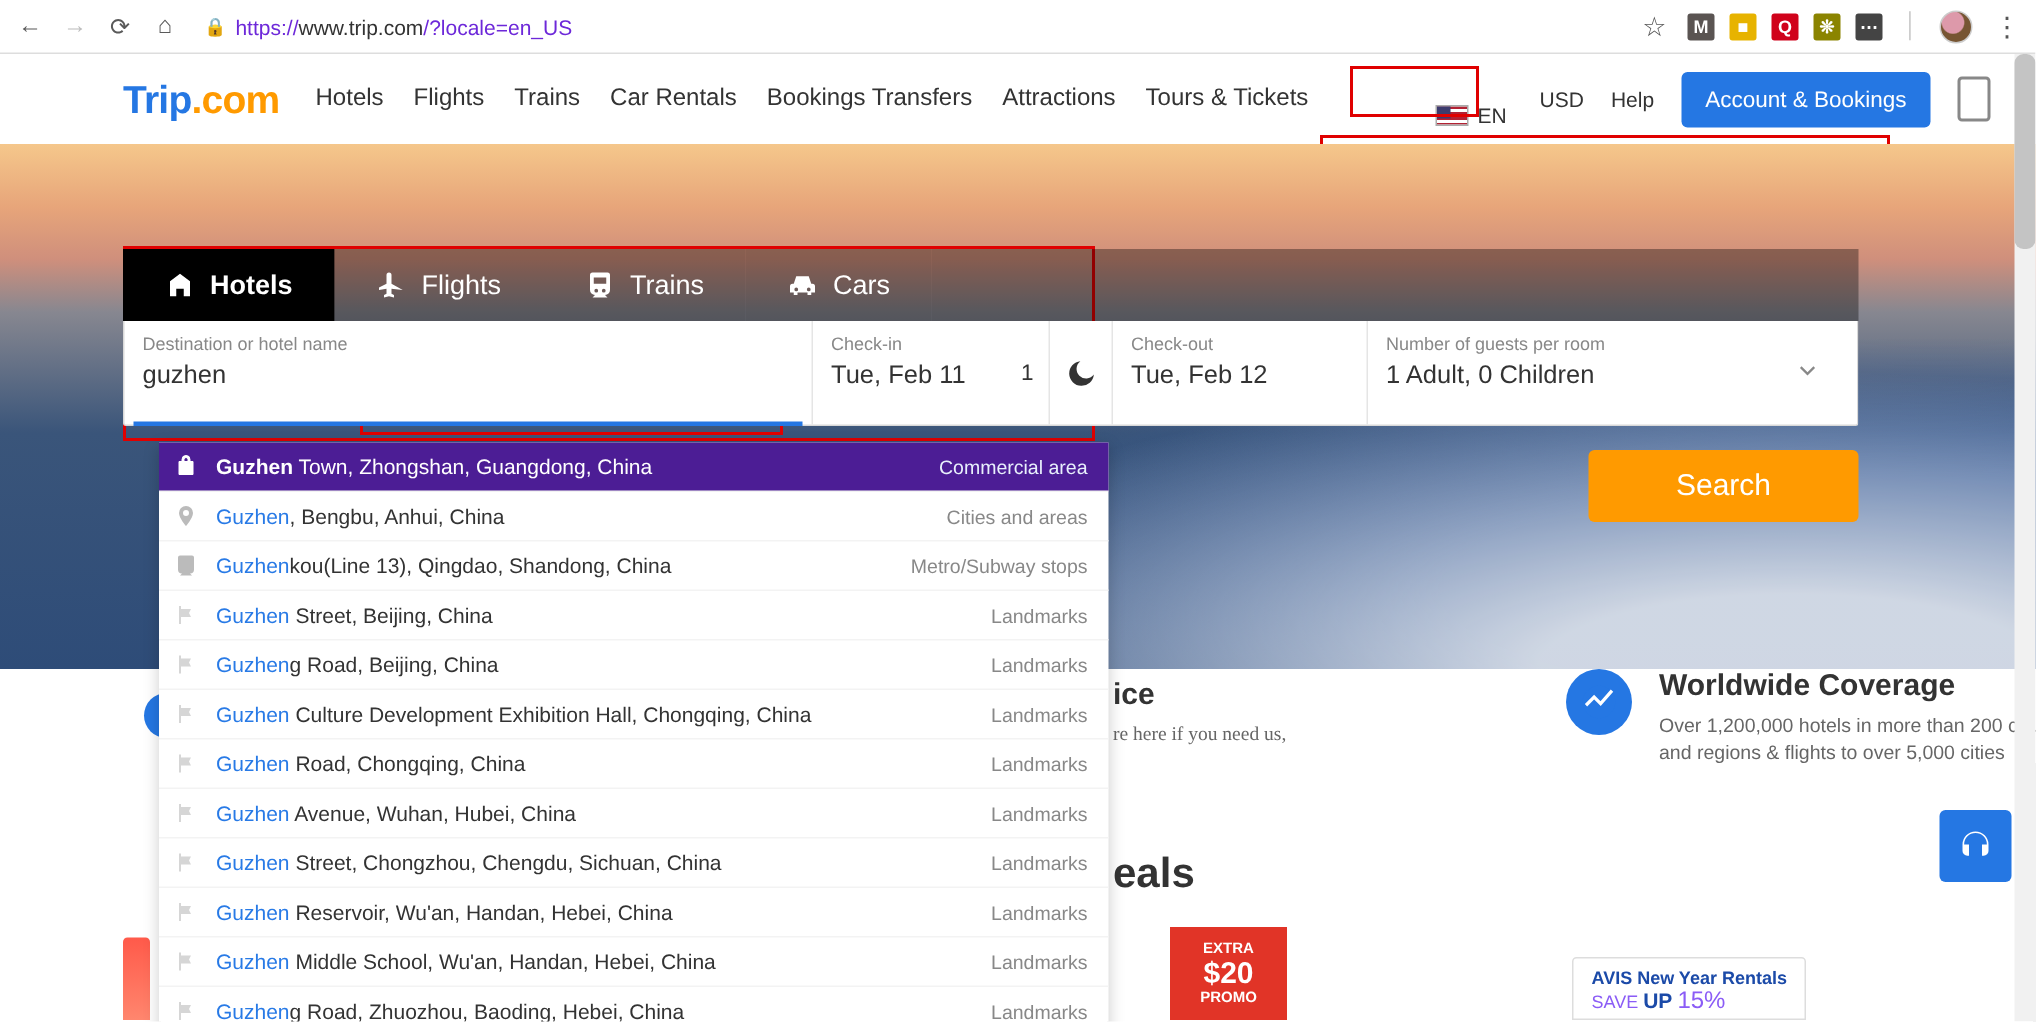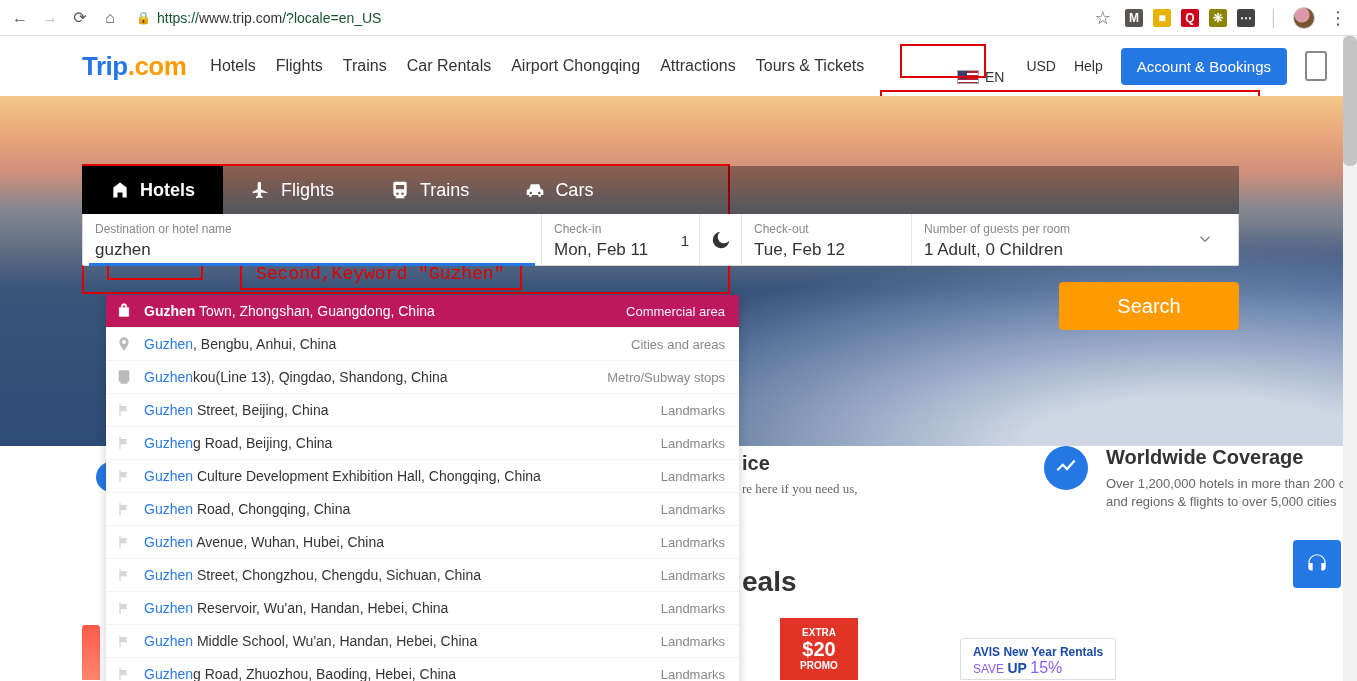--- a/index.html
+++ b/index.html
@@ -4,21 +4,21 @@
 <style>
   * { box-sizing: border-box; margin: 0; padding: 0; font-family: Arial, Helvetica, sans-serif; }
   body { width: 1357px; height: 681px; overflow: hidden; background: #fff; position: relative; }
 
   
   .chrome { height: 36px; display: flex; align-items: center; padding: 0 10px; gap: 10px; border-bottom: 1px solid #ddd; background:#fff; }
   .chrome .nav-btn { width: 20px; height: 20px; display:flex; align-items:center; justify-content:center; color:#5a5a5a; cursor:pointer; font-size:16px; }
   .chrome .url-wrap { flex:1; display:flex; align-items:center; gap:6px; margin-left:6px; }
   .chrome .lock { color:#2a873f; font-size:12px; }
   .chrome .url { font-size:14px; color:#333; }
-  .chrome .url .muted { color:#14532d; }
+  .chrome .url .muted { color:#6d28d9; }
   .chrome .right-icons { display:flex; align-items:center; gap:14px; margin-left:auto; }
   .ext { width:18px; height:18px; display:flex; align-items:center; justify-content:center; font-weight:bold; font-size:12px; color:#fff; border-radius:2px; }
   .avatar { width:22px; height:22px; border-radius:50%; background: radial-gradient(circle at 40% 35%, #d9a 0 40%, #753 45% 100%); border:1px solid #ccc; }
   .dots { font-size:18px; color:#555; }
 
   
   .site-header { height: 60px; display:flex; align-items:center; padding: 0 82px; position:relative; background:#fff; }
   .logo { font-size: 26px; font-weight: 800; color:#2577e3; letter-spacing:-0.5px; }
   .logo .dot { color:#ff9a00; }
   .site-header nav { display:flex; gap:20px; margin-left:24px; }
@@ -40,42 +40,42 @@
       radial-gradient(ellipse at 88% 100%, rgba(255,255,255,0.85) 0 10%, transparent 40%),
       radial-gradient(ellipse at 95% 85%, #355a98 0 18%, transparent 40%); opacity:0.9; }
 
   .search-card { position:absolute; left:82px; top:70px; width:1157px; z-index:2; }
   .tabs { display:flex; height:48px; }
   .tabs .tab { display:flex; align-items:center; gap:10px; padding:0 28px; color:#fff; font-size:18px; cursor:pointer; background: rgba(0,0,0,0.35); }
   .tabs .tab.active { background:#000; font-weight:600; }
   .tabs-filler { flex:1; background: rgba(0,0,0,0.35); }
   .tabs svg { width:20px; height:20px; fill:#fff; }
 
-  .search-row { display:flex; background:#fff; border:1px solid #d9d9d9; border-top:none; border-radius:0 0 2px 2px; height:52px; }
+  .search-row { display:flex; background:#fff; border:1px solid #d9d9d9; border-top:none; border-radius:0 0 2px 2px; height:70px; }
   .field { flex-shrink:0; border-right:1px solid #e5e5e5; padding:8px 12px 6px; position:relative; }
   .field.dest { width:459px; }
   .field.checkin { width:158px; }
   .moon { width:42px; display:flex; align-items:center; justify-content:center; font-size:22px; color:#333; border-right:1px solid #e5e5e5; }
   .field.checkout { width:170px; }
   .field.guests { flex:1; border-right:none; display:flex; align-items:flex-start; }
   .field .label { font-size:12px; color:#888; margin-bottom:4px; display:block; }
   .field .value { font-size:17px; color:#333; }
   .field input.value { border:none; outline:none; width:95%; font-size:17px; color:#333; background:transparent; }
   .dest-underline { position:absolute; left:6px; right:6px; bottom:-1px; height:3px; background:#2577e3; }
   .chev { margin-left:auto; align-self:center; margin-right:12px; color:#888; }
 
   .nights { position:absolute; right:10px; top:50%; transform:translateY(-50%); font-size:15px; color:#333; }
 
   .actions { display:flex; margin-top:16px; }
   .search-btn { margin-left:auto; background:#ff9a00; color:#fff; border:none; border-radius:4px; width:180px; height:48px; font-size:20px; cursor:pointer; }
 
   
   .dropdown { position:absolute; left:106px; top:295px; width:633px; background:#fff; box-shadow:0 2px 10px rgba(0,0,0,.2); z-index:10; }
   .dd-item { display:flex; align-items:center; gap:12px; padding:8px 14px 8px 10px; font-size:14px; color:#333; cursor:pointer; border-bottom:1px solid #f3f3f3; }
-  .dd-item.sel { background:#be185d; color:#fff; }
+  .dd-item.sel { background:#4c1d95; color:#fff; }
   .dd-item .hl { color:#287ae6; }
   .dd-item.sel .hl { color:#fff; font-weight:600; }
   .dd-item .kw { font-weight:400; }
   .dd-item .type { margin-left:auto; font-size:13px; color:#888; }
   .dd-item.sel .type { color:#e8f0fc; }
   .dd-ico { width:16px; height:16px; flex-shrink:0; }
   .dd-item.sel .dd-ico path { fill:#fff; stroke:#fff; }
 
   
   .below { position:relative; padding: 14px 0 0 0; }
@@ -85,21 +85,21 @@
   .feat-sub { font-size:13px; color:#666; line-height:1.35; max-width:300px; }
   .partial-text { position:absolute; left:742px; top:35px; font-size:13px; color:#666;font-family:Liberation Serif, serif; }
   .ice-text { position:absolute; left:742px; top:6px; font-size:20px; font-weight:600; color:#333; }
 
   .deals-heading { position:absolute; left:742px; top:120px; font-size:28px; font-weight:600; color:#333; }
 
   .help-float { position:absolute; right:16px; top:540px; width:48px; height:48px; background:#2577e3; border-radius:4px; display:flex; align-items:center; justify-content:center; z-index:5; }
 
   .promo1 { position:absolute; left:780px; top:618px; width:78px; height:62px; background:#e13427; color:#fff; font-size:10px; font-weight:700; display:flex; flex-direction:column; align-items:center; justify-content:center; line-height:1.1; }
   .promo1 .big { font-size:20px; }
-  .promo2 { position:absolute; left:960px; top:638px; background:#fff; border:1px solid #ddd; border-radius:3px 3px 0 0; padding:6px 12px 2px; font-size:12px; color:#1b4aa8; font-weight:700; }
+  .promo2 { position:absolute; left:1048px; top:638px; background:#fff; border:1px solid #ddd; border-radius:3px 3px 0 0; padding:6px 12px 2px; font-size:12px; color:#1b4aa8; font-weight:700; }
   .promo2 .save { color:#8b5cf6; font-weight:400; }
 
   .left-stripe { position:absolute; left:82px; top:625px; width:18px; height:55px; background: linear-gradient(#ff5a4a,#ff866e); border-radius:3px 3px 0 0; }
   .badge-left { position:absolute; left:96px; top:462px; width:30px; height:30px; border-radius:50%; background:#2577e3; }
 
   .scrollbar { position:absolute; right:0; top:36px; bottom:0; width:14px; background:#f1f1f1; }
   .scrollbar .thumb { position:absolute; top:0; width:100%; height:130px; background:#c4c4c4; border-radius:6px; }
 </style>
 </head>
 <body>
@@ -132,21 +132,21 @@
 
 <div class="site-header">
   <span class="logo">
     <span>Trip</span><span class="dot">.com</span>
   </span>
   <nav id="main-nav">
       <a href="#">Hotels</a>
       <a href="#">Flights</a>
       <a href="#">Trains</a>
       <a href="#">Car Rentals</a>
-      <a href="#">Airport Chongqing</a>
+      <a href="#">Bookings Transfers</a>
       <a href="#">Attractions</a>
       <a href="#">Tours &amp; Tickets</a>
     </nav>
   <div class="header-right">
     <div class="lang-box">
       <span class="flag"></span>
       <span>EN</span>
     </div>
     <span style="font-size:14px; color:#333;">USD</span>
     <span style="font-size:14px; color:#333;">Help</span>
@@ -189,21 +189,21 @@
         <div class="tabs-filler"></div>
       </div>
     <div class="search-row">
       <div class="field dest">
         <span class="label">Destination or hotel name</span>
         <input class="value" value="guzhen" style="">
         <div class="dest-underline"></div>
       </div>
       <div class="field checkin">
         <span class="label">Check-in</span>
-        <span class="value">Mon, Feb 11</span>
+        <span class="value">Tue, Feb 11</span>
         <span class="nights">1</span>
       </div>
       <div class="moon">
         <svg viewBox="0 0 24 24" width="22" height="22">
             <path d="M21 12.8A9 9 0 1111.2 3a7 7 0 109.8 9.8z" fill="#333"></path>
           </svg>
       </div>
       <div class="field checkout">
         <span class="label">Check-out</span>
         <span class="value">Tue, Feb 12</span>

